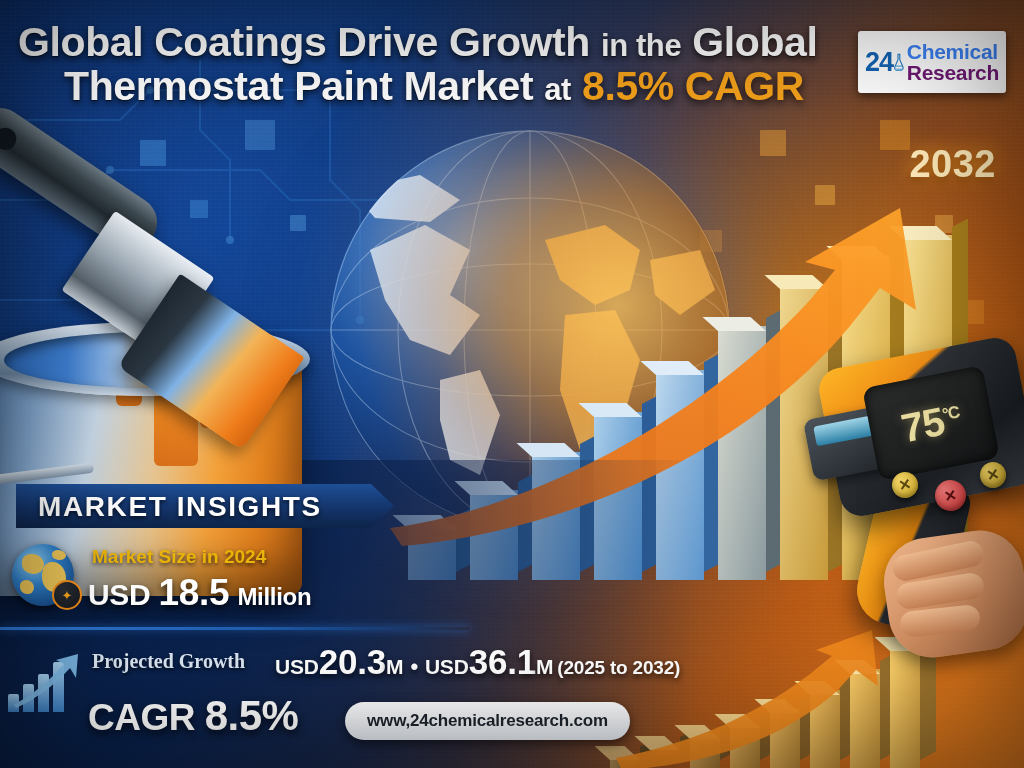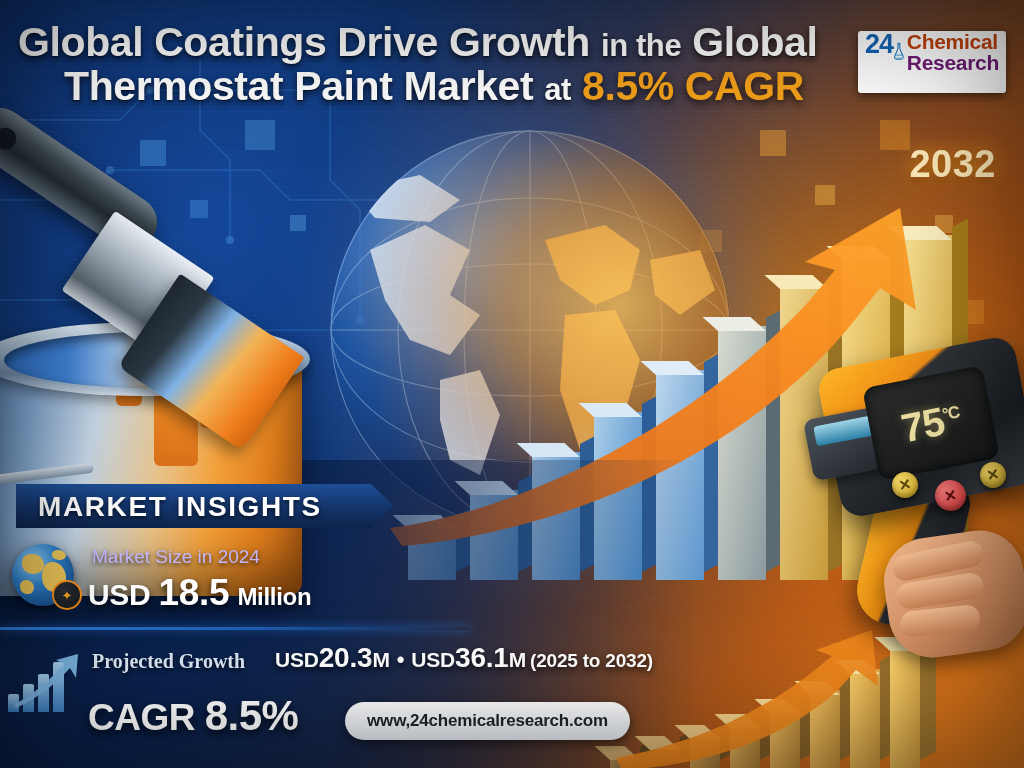--- a/index.html
+++ b/index.html
@@ -75,24 +75,24 @@
   .title{position:absolute;left:18px;top:22px;width:840px;z-index:8;}
   .t-line{font-weight:700;letter-spacing:-.4px;line-height:1.02;color:#fff;
     text-shadow:0 3px 7px rgba(0,0,0,.75), 0 1px 0 rgba(0,0,0,.5);}
   .t1{font-size:41px;}
   .t2{font-size:41px;margin-top:2px;padding-left:46px;}
   .t-small{font-size:31px;font-weight:700;}
   .t-accent{color:#f5a21c;text-shadow:0 3px 8px rgba(0,0,0,.78);}
 
   
   .logo{position:absolute;right:18px;top:31px;width:148px;height:62px;background:#fff;border-radius:3px;
-    box-shadow:0 3px 10px rgba(0,0,0,.55);display:flex;padding:0 7px;box-sizing:border-box;z-index:9;}
+    box-shadow:0 3px 10px rgba(0,0,0,.55);display:flex;align-items:center;padding:0 7px;box-sizing:border-box;z-index:9;}
   .logo-24{font-size:27px;font-weight:700;color:#1464b4;letter-spacing:-1px;line-height:1;}
   .logo-txt{margin-left:2px;line-height:1.02;}
-  .logo-l1{font-size:21px;font-weight:700;color:#c2410c;letter-spacing:-.3px;}
+  .logo-l1{font-size:21px;font-weight:700;color:#3b82f6;letter-spacing:-.3px;}
   .logo-l2{font-size:21px;font-weight:700;color:#701a75;letter-spacing:-.3px;}
 
   
   .year2032{position:absolute;right:28px;top:143px;font-size:38px;font-weight:700;color:#fde9b8;
     text-shadow:0 0 18px rgba(255,170,40,.9),0 3px 8px rgba(90,35,0,.85);letter-spacing:.5px;z-index:8;}
 
   
   .gun{position:absolute;right:-6px;top:352px;width:230px;height:300px;z-index:9;}
   .gun-body{position:absolute;left:28px;top:0;width:200px;height:150px;border-radius:22px;
     transform:rotate(-11deg);
@@ -135,35 +135,35 @@
   .row2{position:absolute;left:0;top:640px;width:820px;height:120px;z-index:11;}
 
   .icon-globe{position:absolute;left:12px;top:4px;width:62px;height:62px;border-radius:50%;
     background:radial-gradient(circle at 34% 28%,#8fd0f5 0%,#2f7fc8 40%,#1b5796 70%,#0e3a6e 100%);
     box-shadow:0 3px 8px rgba(0,0,0,.55);overflow:hidden;}
   .land{position:absolute;background:#e8c257;border-radius:40% 55% 45% 50%;}
   .icon-badge{position:absolute;left:52px;top:40px;width:26px;height:26px;border-radius:50%;
     background:radial-gradient(circle at 35% 30%,#2a2f36,#15181d);border:2px solid #f08c1a;
     display:flex;align-items:center;justify-content:center;color:#f5a51c;font-size:13px;line-height:1;}
 
-  .ins-label{font-size:19px;font-weight:400;color:#c4b5fd;text-shadow:0 2px 4px rgba(0,0,0,.7);}
+  .ins-label{font-size:19px;font-weight:700;color:#eab308;text-shadow:0 2px 4px rgba(0,0,0,.7);}
   .ins-value{font-size:30px;font-weight:700;color:#fff;text-shadow:0 3px 6px rgba(0,0,0,.75);letter-spacing:-.3px;}
   .ins-value .big{font-size:37px;}
   .ins-value .unit{font-size:24px;}
 
   .icon-growth{position:absolute;left:8px;top:10px;width:72px;height:70px;}
   .gbar{position:absolute;bottom:8px;border-radius:2px 2px 0 0;
     background:linear-gradient(180deg,#a9d4f2,#3c82c8);}
   .garrow{position:absolute;left:4px;bottom:10px;width:70px;height:56px;}
 
   .pg-label{position:absolute;left:92px;top:10px;font-size:20px;font-weight:700;color:#dbe6f2;
     text-shadow:0 2px 4px rgba(0,0,0,.7);font-family:Liberation Serif, serif;}
   .pg-vals{position:absolute;left:275px;top:2px;font-size:27px;font-weight:700;color:#fff;
     text-shadow:0 3px 6px rgba(0,0,0,.78);white-space:nowrap;letter-spacing:-.2px;}
-  .pg-vals .big{font-size:28px;}
+  .pg-vals .big{font-size:35px;}
   .pg-vals .sm{font-size:21px;}
   .pg-vals .mid{font-size:19px;font-weight:700;margin-left:4px;}
   .pg-vals .dot{font-size:22px;margin:0 7px;}
   .cagr{position:absolute;left:88px;top:52px;font-size:37px;font-weight:700;color:#fff;
     text-shadow:0 4px 8px rgba(0,0,0,.8);letter-spacing:-.5px;}
   .cagr .big{font-size:42px;}
 
   .url-pill{position:absolute;left:345px;top:702px;width:285px;height:38px;border-radius:19px;
     background:linear-gradient(180deg,#ffffff,#e3e8ee);
     box-shadow:0 4px 12px rgba(0,0,0,.55);display:flex;align-items:center;justify-content:center;z-index:14;}

